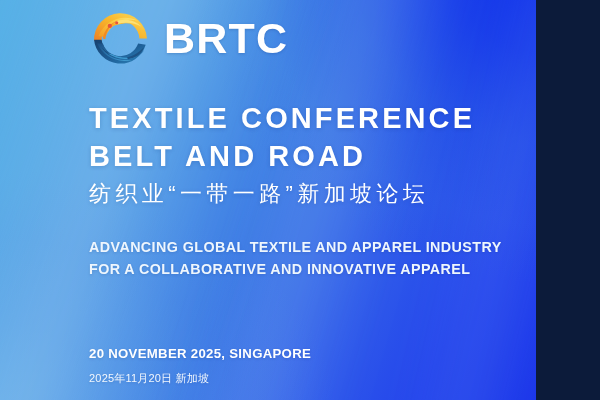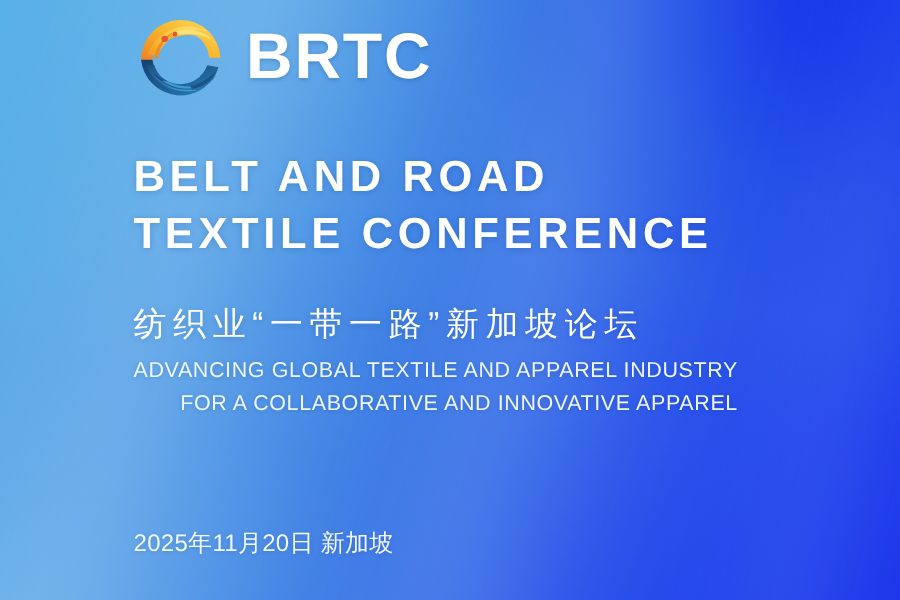--- a/index.html
+++ b/index.html
@@ -3,21 +3,21 @@
 <meta charset="utf-8">
 <title>BRTC Belt and Road Textile Conference</title>
 <style>
   html, body {
     margin: 0;
     padding: 0;
     background: #0c1b3a;
   }
   #poster {
     position: relative;
-    width: 600px;
+    width: 536px;
     height: 400px;
     overflow: hidden;
     font-family: "Liberation Sans", "DejaVu Sans", sans-serif;
     
     background:
       linear-gradient(118deg,
         #55b0e6 0%,
         #4aa3e4 16%,
         #3f90e2 32%,
         #3877e4 50%,
@@ -146,38 +146,36 @@
     position: absolute;
     left: 89px;
     top: 180px;
     color: #ffffff;
     font-size: 22px;
     font-weight: 500;
     letter-spacing: 4.4px;
     line-height: 1.26;
     white-space: nowrap;
     text-shadow: 0 1px 4px rgba(10,40,110,0.20);
-    margin-top: 22px;
   }
 
   
   .theme {
     position: absolute;
     left: 89px;
     top: 237px;
   }
   .theme-en {
     color: #eef6fd;
     font-size: 14.3px;
-    font-weight: 400;
+    font-weight: 700;
     letter-spacing: 0.42px;
     line-height: 1.52;
     white-space: nowrap;
     text-shadow: 0 1px 3px rgba(10,40,110,0.18);
-    text-align: right;
   }
   .theme-en-line { display: block; }
   .theme-cn {
     margin-top: 3px;
     color: #ffffff;
     font-size: 17.5px;
     font-weight: 500;
     letter-spacing: 5.1px;
     line-height: 1.3;
     white-space: nowrap;
@@ -195,21 +193,21 @@
     font-size: 13.2px;
     font-weight: 700;
     letter-spacing: 0.3px;
     line-height: 1.5;
     white-space: nowrap;
     text-shadow: 0 1px 3px rgba(10,40,110,0.18);
   }
   .when-cn {
     margin-top: 7px;
     color: #f2f8fe;
-    font-size: 16px;
+    font-size: 11px;
     font-weight: 400;
     letter-spacing: 0.2px;
     line-height: 1.45;
     white-space: nowrap;
     text-shadow: 0 1px 3px rgba(10,40,110,0.16);
   }
 </style>
 </head>
 <body>
 
@@ -260,31 +258,32 @@
         <path d="M8 52 A42 42 0 0 0 90 60 L78 58 A30 30 0 0 1 20 52 Z" fill="url(#gCoolA)"></path>
         <path d="M13 58 C22 78 44 90 68 84 C48 86 28 76 22 58 Z" fill="url(#gCoolB)"></path>
         <path d="M20 64 C30 80 50 88 70 82 C78 79 84 74 88 68 C78 78 62 82 48 79 C36 77 26 71 20 64 Z" fill="url(#gCoolA)"></path>
         <path d="M30 74 C44 84 62 85 76 78 C64 82 48 81 36 75 Z" fill="#3F9BD0"></path>
         <path d="M60 80 C70 78 80 72 87 64 C84 74 74 81 62 83 Z" fill="#1C5285"></path>
       </svg>
       <div class="brand-word">BRTC</div>
     </div>
 
     <div class="headline">
+      <span class="headline-line">TEXTILE CONFERENCE</span>
       <span class="headline-line">BELT AND ROAD</span>
-      <span class="headline-line">TEXTILE CONFERENCE</span>
     </div>
 
     <div class="headline-cn">纺织业“一带一路”新加坡论坛</div>
 
     <div class="theme">
       <div class="theme-en">
         <span class="theme-en-line">ADVANCING GLOBAL TEXTILE AND APPAREL INDUSTRY</span>
         <span class="theme-en-line">FOR A COLLABORATIVE AND INNOVATIVE APPAREL</span>
       </div>
     </div>
 
     <div class="when">
+      <div class="when-en">20 NOVEMBER 2025, SINGAPORE</div>
       <div class="when-cn">2025年11月20日 新加坡</div>
     </div>
 
   </div>
 </div>
 
 </body></html>

